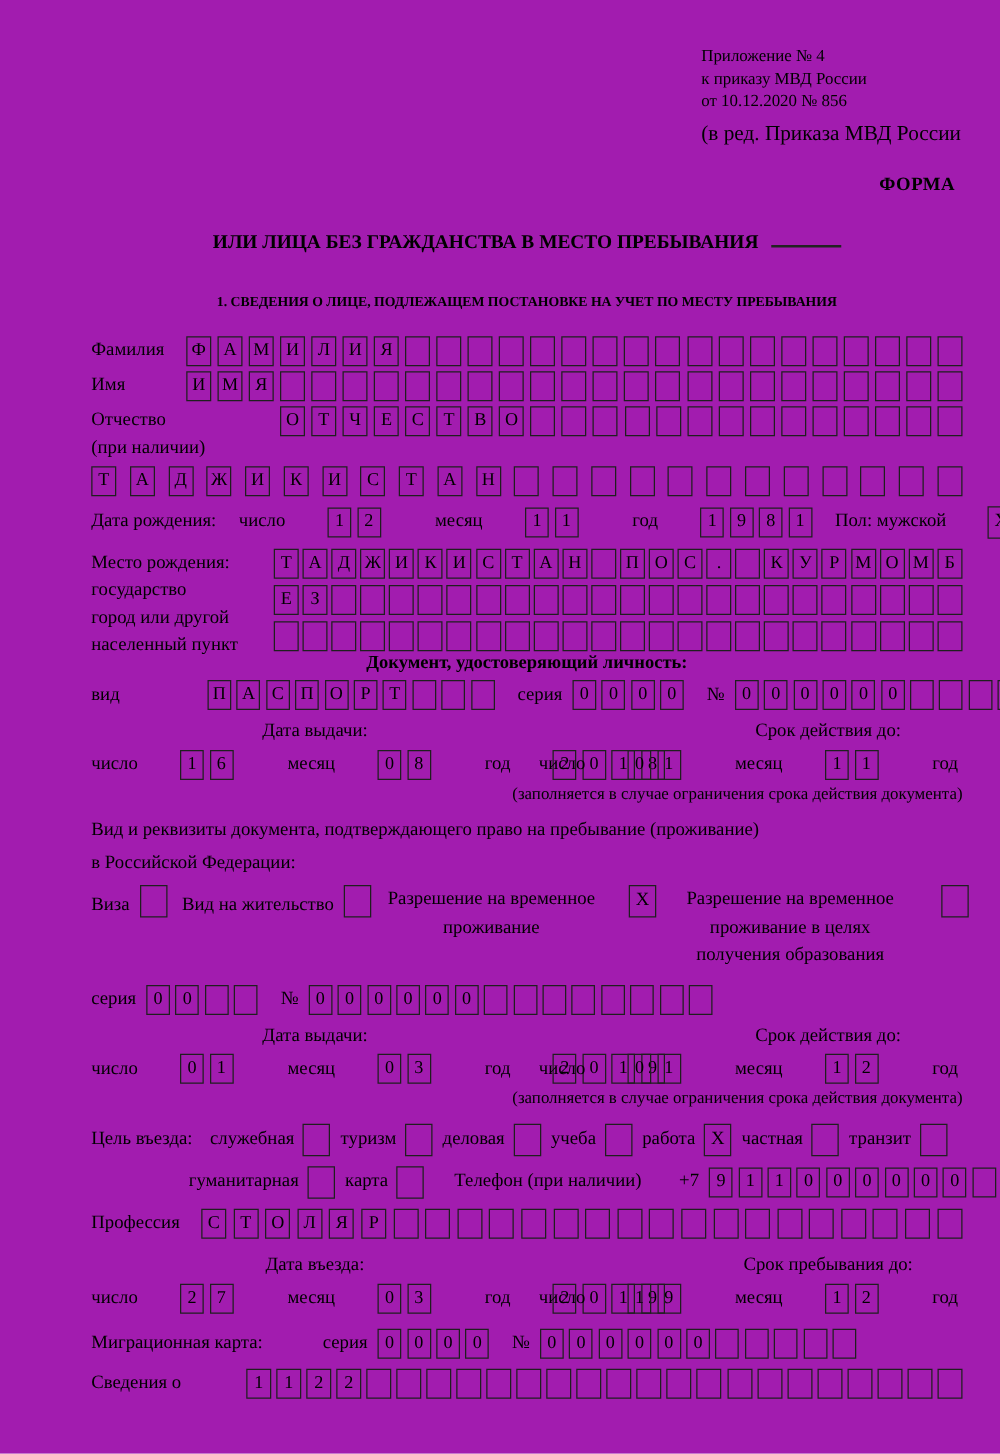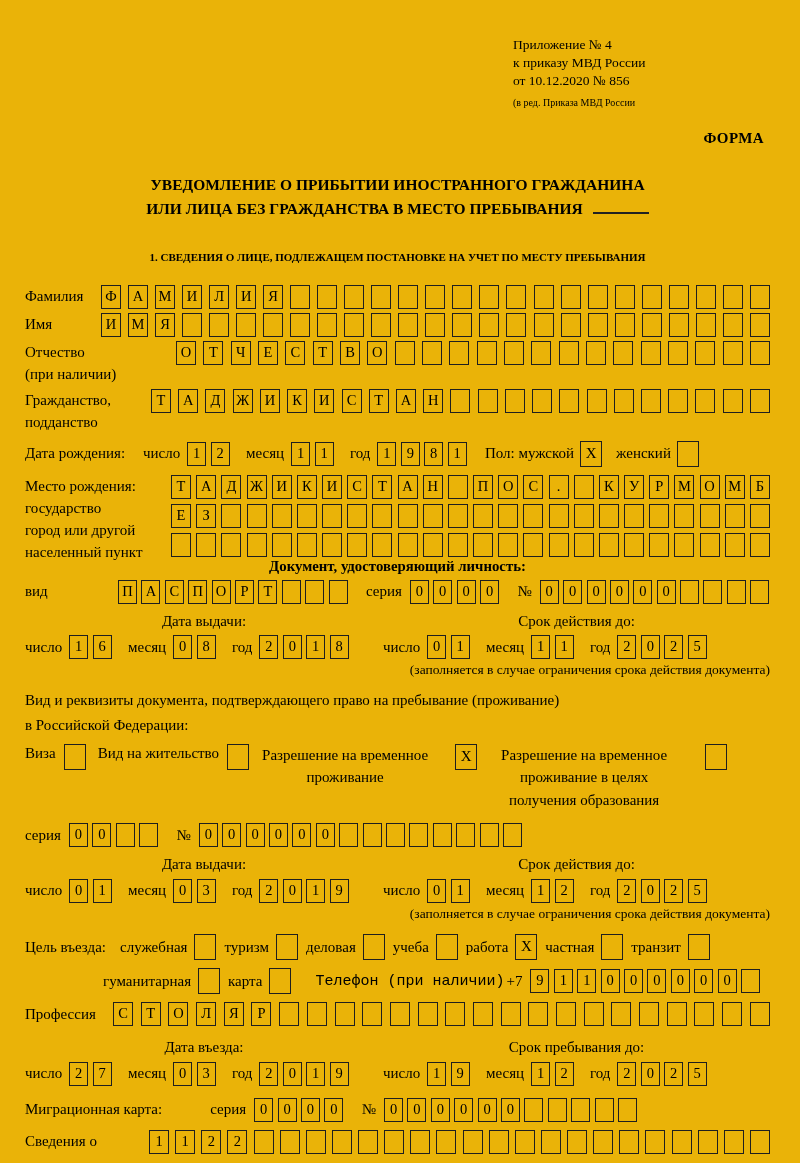--- a/index.html
+++ b/index.html
@@ -1,28 +1,28 @@
 <!DOCTYPE html>
 <html lang="ru"><head>
 <meta charset="utf-8">
 <style>
   html,body{margin:0;padding:0;background:#ffffff;}
   .page{
     position:relative;
     width:800px;height:1163px;
     box-sizing:border-box;
-    padding:36px 30px 10px 25px;
-    background:#eab308;color:#000;
+    padding:36px 30px 10px 73px;
+    background:#a21caf;color:#000;
     font-family:"Liberation Serif","DejaVu Serif",serif;
     font-size:15px;line-height:1.3;
     overflow:hidden;
   }
   
   .hdr{margin-left:488px;font-size:13.5px;line-height:1.35;}
-  .hdr-sub{margin-top:5px;font-size:10px;}
+  .hdr-sub{margin-top:5px;font-size:17px;}
   .forma{text-align:right;font-weight:bold;margin-top:20px;padding-right:6px;font-size:15px;letter-spacing:.4px;}
   .title{text-align:center;font-weight:bold;font-size:15.5px;margin-top:24px;line-height:1.6;}
   .blank{display:inline-block;width:56px;border-bottom:2px solid #222;height:.9em;margin-left:10px;}
   .sec{font-weight:bold;font-size:11px;margin-top:28px;text-align:center;white-space:nowrap;}
   
   .frow{display:flex;align-items:center;margin-top:4px;white-space:nowrap;}
   .frow.top{align-items:flex-start;}
   .lbl,.lbl2,.lbl-col{flex:0 0 auto;}
   .lbl2 div,.lbl-col div{line-height:22px;}
   .w76{width:76px}.w150{width:151px}.w126{width:126px}.w118{width:118px}
@@ -40,69 +40,68 @@
   .cells:not(.fill) .cell{margin-right:4.4px;width:19px;}
   .cells-col{flex:1 1 auto;}
   .cells-col .cells{margin-bottom:5px;}
   
   .box{
     flex:0 0 auto;box-sizing:border-box;display:inline-block;
     width:22px;height:26px;border:1.8px solid #1f1f1f;
     text-align:center;font-size:15px;line-height:23px;margin:0 6px;
   }
   
-  .dgroup{display:flex;align-items:center;flex:0 0 auto;}
+  .dgroup{display:flex;align-items:center;flex:0 0 auto;gap:27px;}
   .dlabel{margin-left:12px;margin-right:7px;}
   .dgroup .dlabel:first-child{margin-left:0;}
   .mini-lbl{flex:0 0 auto;margin-left:14px;margin-right:8px;}
   .mini-lbl.first{margin-left:0;}
   
   .two-col{display:flex;margin-top:8px;align-items:flex-start;}
   .col-l{width:358px;flex:0 0 auto;}
   .col-r{flex:1 1 auto;}
   .col-head{text-align:center;margin-bottom:4px;}
   .note-r{text-align:right;font-size:13.5px;margin-top:2px;}
   .plain{margin-top:6px;}
   .mt12{margin-top:12px;}
   .mt8{margin-top:8px;}
   .center-b{text-align:center;font-weight:bold;font-size:14.8px;margin-top:-6px;}
   
   .chk-row{display:flex;align-items:flex-start;margin-top:8px;white-space:normal;}
-  .chk{display:flex;align-items:flex-start;margin-right:12px;flex:0 0 auto;}
+  .chk{display:flex;align-items:flex-end;margin-right:12px;flex:0 0 auto;}
   .chk.multi{align-items:flex-start;gap:18px;}
   .chk .box{margin-left:8px;margin-right:0;}
   .wrap{display:inline-block;text-align:center;line-height:1.5;white-space:normal;}
   .w168{width:168px}.w190{width:190px}
   
   .opts{display:flex;align-items:center;flex:0 0 auto;}
   .opt{display:flex;align-items:center;margin-right:8px;}
   .opt .box{margin-left:7px;margin-right:0;}
   .indent78{padding-left:78px;}
   .phone{display:flex;align-items:center;margin-left:16px;}
-  .phone .p-lbl{margin-right:2px;font-family:Liberation Mono, monospace;}
+  .phone .p-lbl{margin-right:30px;}
   .phone .p-pre{margin-right:8px;}
 </style>
 </head>
 <body>
 
 <div class="page">
 
   <div class="hdr">
     <div>Приложение № 4</div>
     <div>к приказу МВД России</div>
     <div>от 10.12.2020 № 856</div>
     <div class="hdr-sub">
       <div>(в ред. Приказа МВД России</div>
     </div>
   </div>
 
   <div class="forma">ФОРМА</div>
 
   <div class="title">
-    <div>УВЕДОМЛЕНИЕ О ПРИБЫТИИ ИНОСТРАННОГО ГРАЖДАНИНА</div>
     <div>
       <span>ИЛИ ЛИЦА БЕЗ ГРАЖДАНСТВА В МЕСТО ПРЕБЫВАНИЯ</span><span class="blank"></span>
     </div>
   </div>
 
   <div class="sec">1. СВЕДЕНИЯ О ЛИЦЕ, ПОДЛЕЖАЩЕМ ПОСТАНОВКЕ НА УЧЕТ ПО МЕСТУ ПРЕБЫВАНИЯ</div>
 
   <div class="frow mt12" style="margin-top:20px">
     <div class="lbl w76">Фамилия</div>
     <div class="cells fill">
@@ -190,24 +189,20 @@
         <span class="cell"></span>
         <span class="cell"></span>
         <span class="cell"></span>
         <span class="cell"></span>
         <span class="cell"></span>
         <span class="cell"></span>
       </div>
   </div>
 
   <div class="frow top">
-    <div class="lbl2 w126">
-      <div>Гражданство,</div>
-      <div>подданство</div>
-    </div>
     <div class="cells fill">
         <span class="cell">Т</span>
         <span class="cell">А</span>
         <span class="cell">Д</span>
         <span class="cell">Ж</span>
         <span class="cell">И</span>
         <span class="cell">К</span>
         <span class="cell">И</span>
         <span class="cell">С</span>
         <span class="cell">Т</span>

